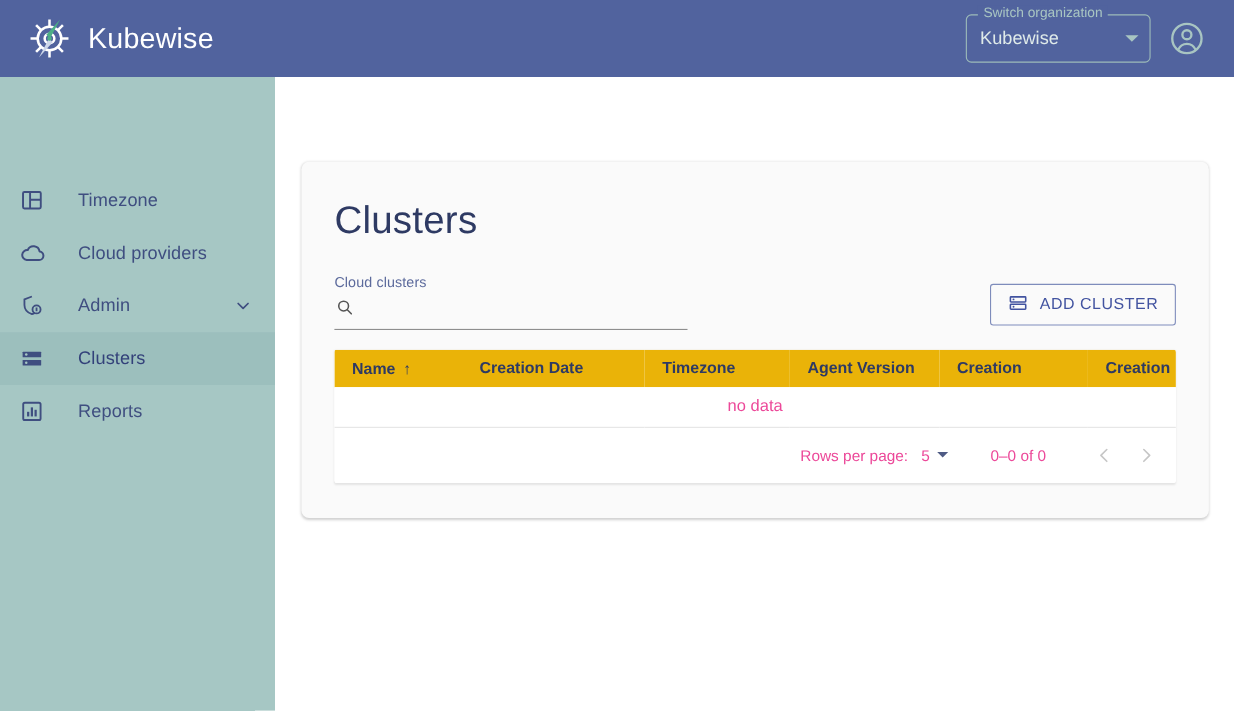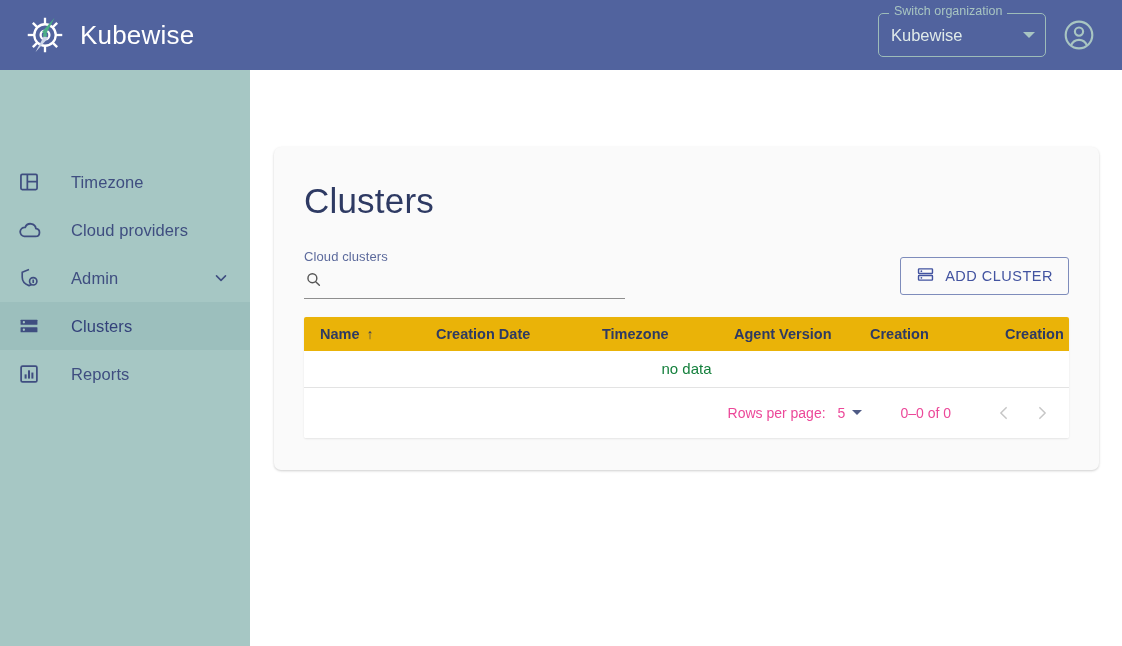--- a/index.html
+++ b/index.html
@@ -224,21 +224,21 @@
   th.c-tz       { width: 132px; }
   th.c-agent    { width: 136px; }
   th.c-conn     { width: 135px; text-align: right; padding-right: 14px; }
   th.c-actions  { width: 80px;  text-align: right; padding-right: 16px; }
   .sort-arrow { margin-left: 7px; font-size: 14px; }
 
   td.nodata {
     text-align: center;
     height: 36px;
     font-size: 15px;
-    color: #15803d;
+    color: #ec4899;
     border-bottom: 1px solid #e3e3e3;
     background: #ffffff;
   }
 
   .pager {
     height: 50px;
     display: flex;
     align-items: center;
     justify-content: flex-end;
     gap: 0;

